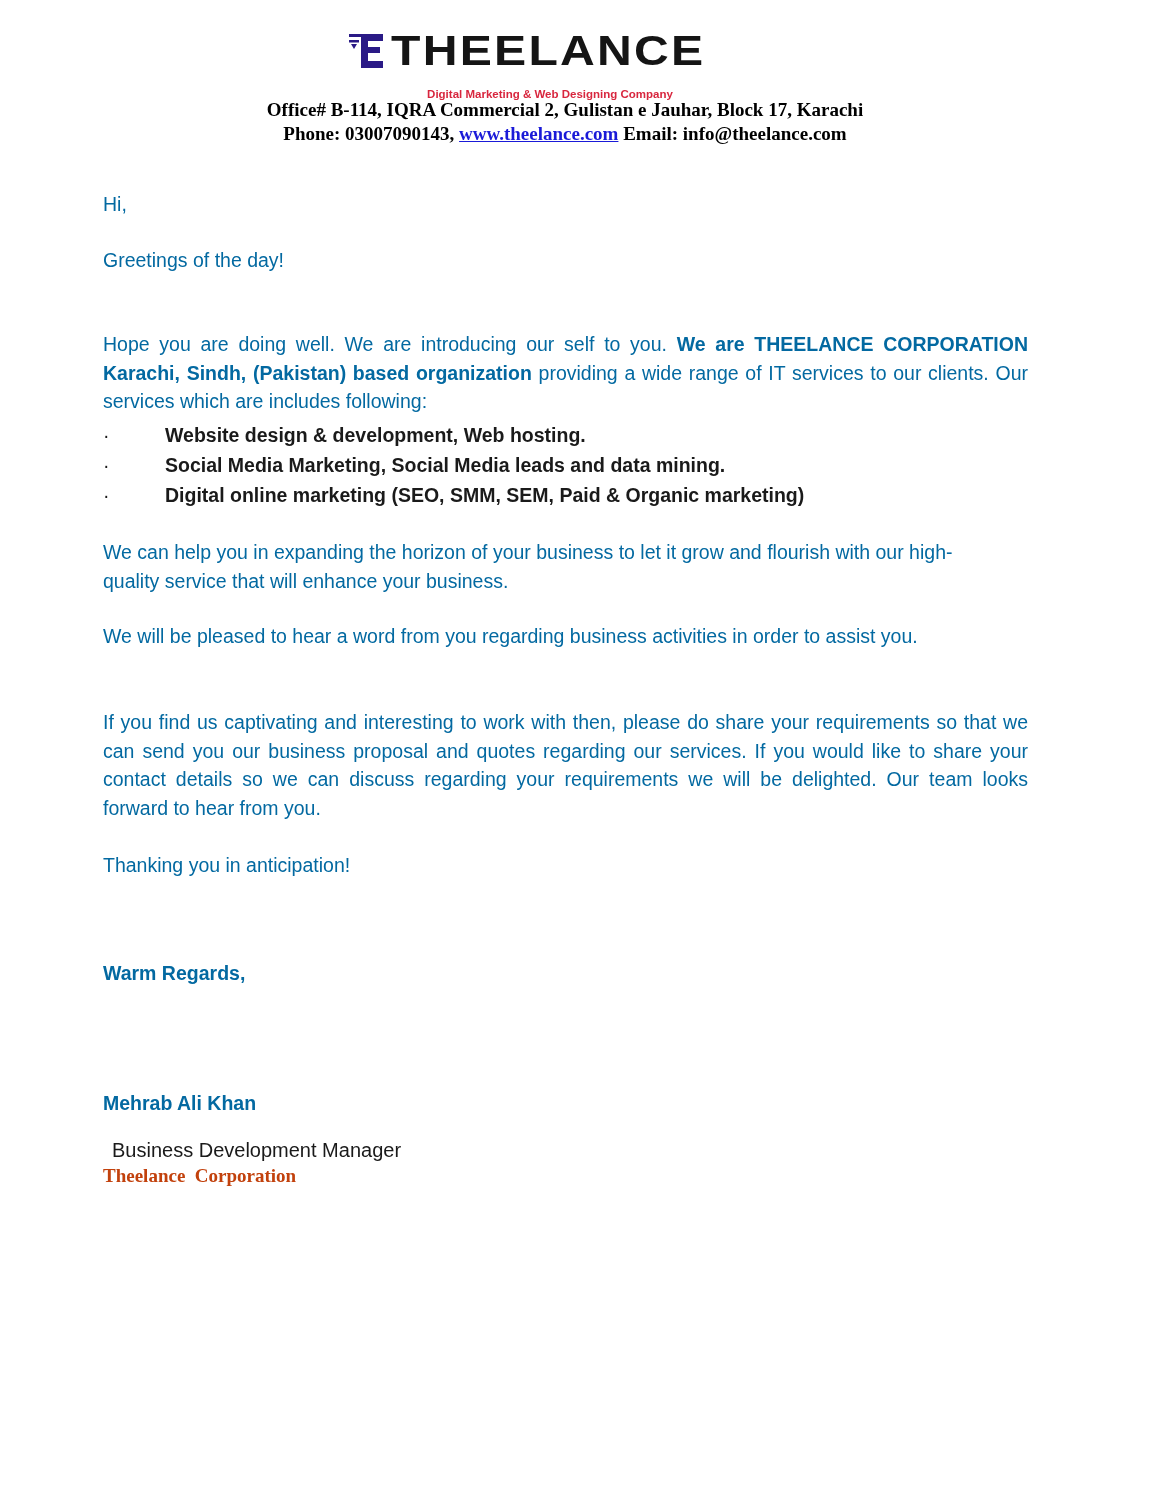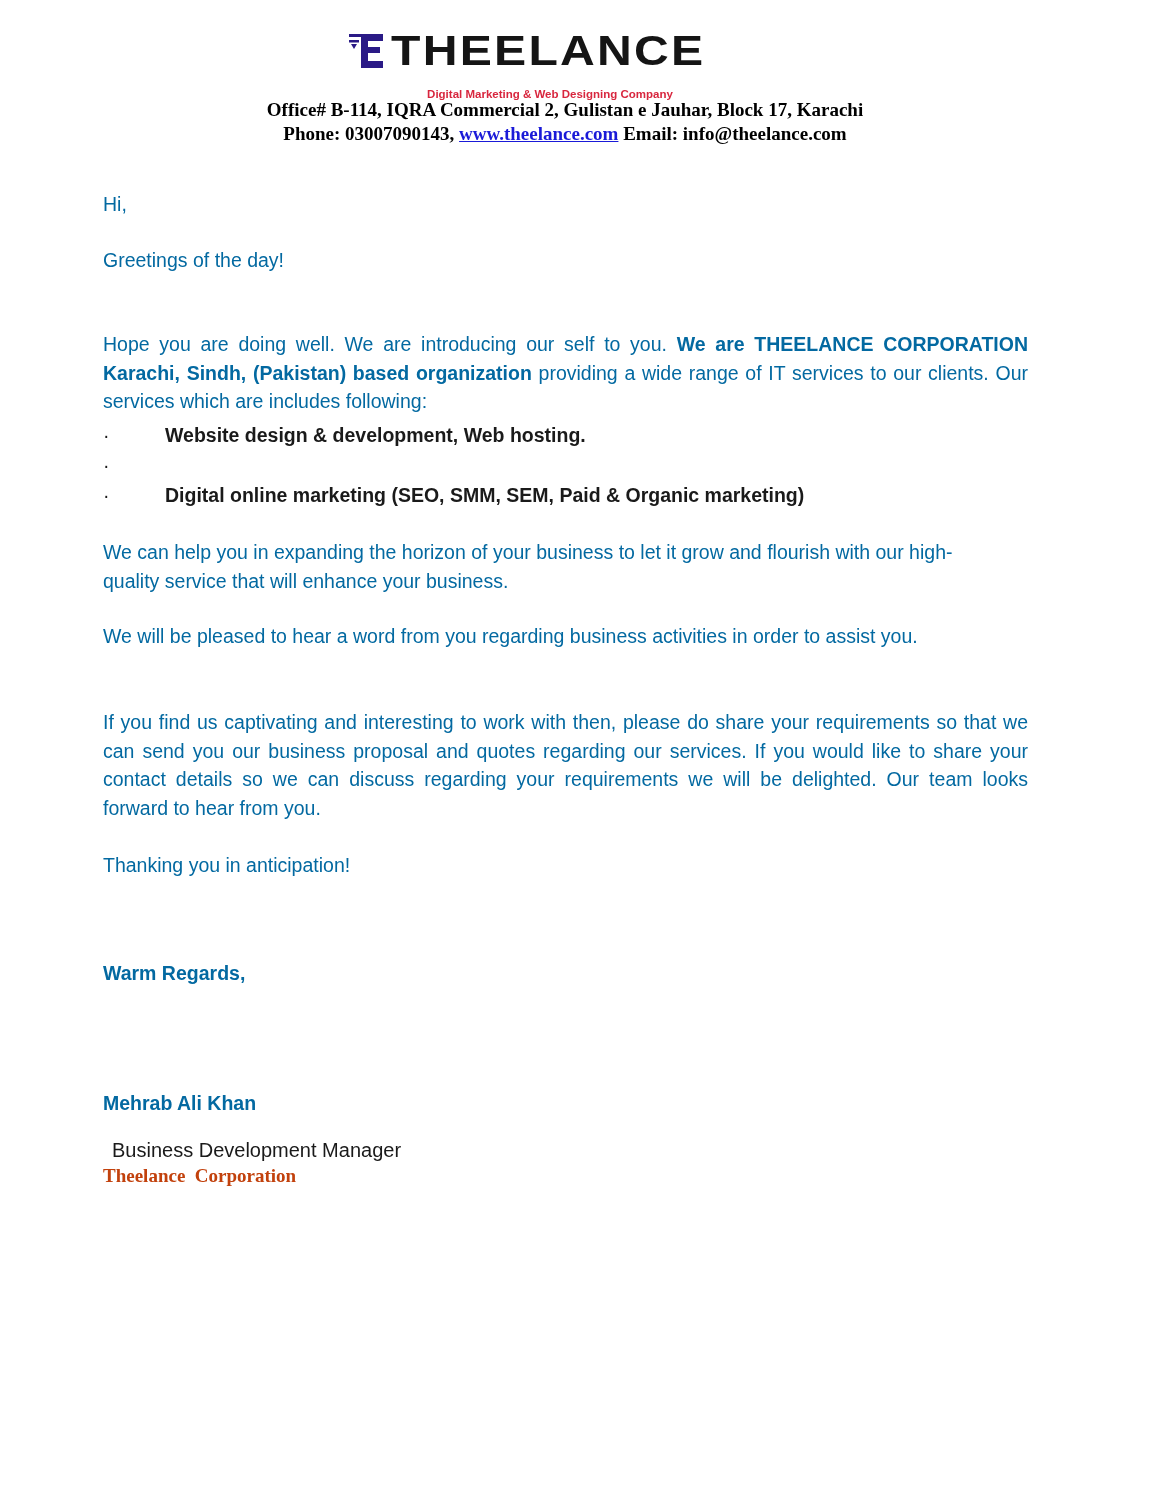--- a/index.html
+++ b/index.html
@@ -161,20 +161,21 @@
 
 <p class="p justify" style="top:307px;margin-top:23px;"><span>Hope you are doing well. We are introducing our self to you. </span><span class="bold">We are THEELANCE CORPORATION Karachi, Sindh, (Pakistan) based organization</span><span> providing a wide range of IT services to our clients. Our services which are includes following:</span></p>
 
 <ul class="bullet-list">
   <li>
     <span class="bullet-dot">·</span>
     <span class="bullet-text">Website design &amp; development, Web hosting.</span>
   </li>
   <li>
     <span class="bullet-dot">·</span>
+    <span class="bullet-text">Social Media Marketing, Social Media leads and data mining.</span>
   </li>
   <li>
     <span class="bullet-dot">·</span>
     <span class="bullet-text">Digital online marketing (SEO, SMM, SEM, Paid &amp; Organic marketing)</span>
   </li>
 </ul>
 
 <p class="p" style="top:538px; width:905px;">We can help you in expanding the horizon of your business to let it grow and flourish with our high-quality service that will enhance your business.</p>
 
 <p class="p" style="top:622px; width:905px;">We will be pleased to hear a word from you regarding business activities in order to assist you.</p>

